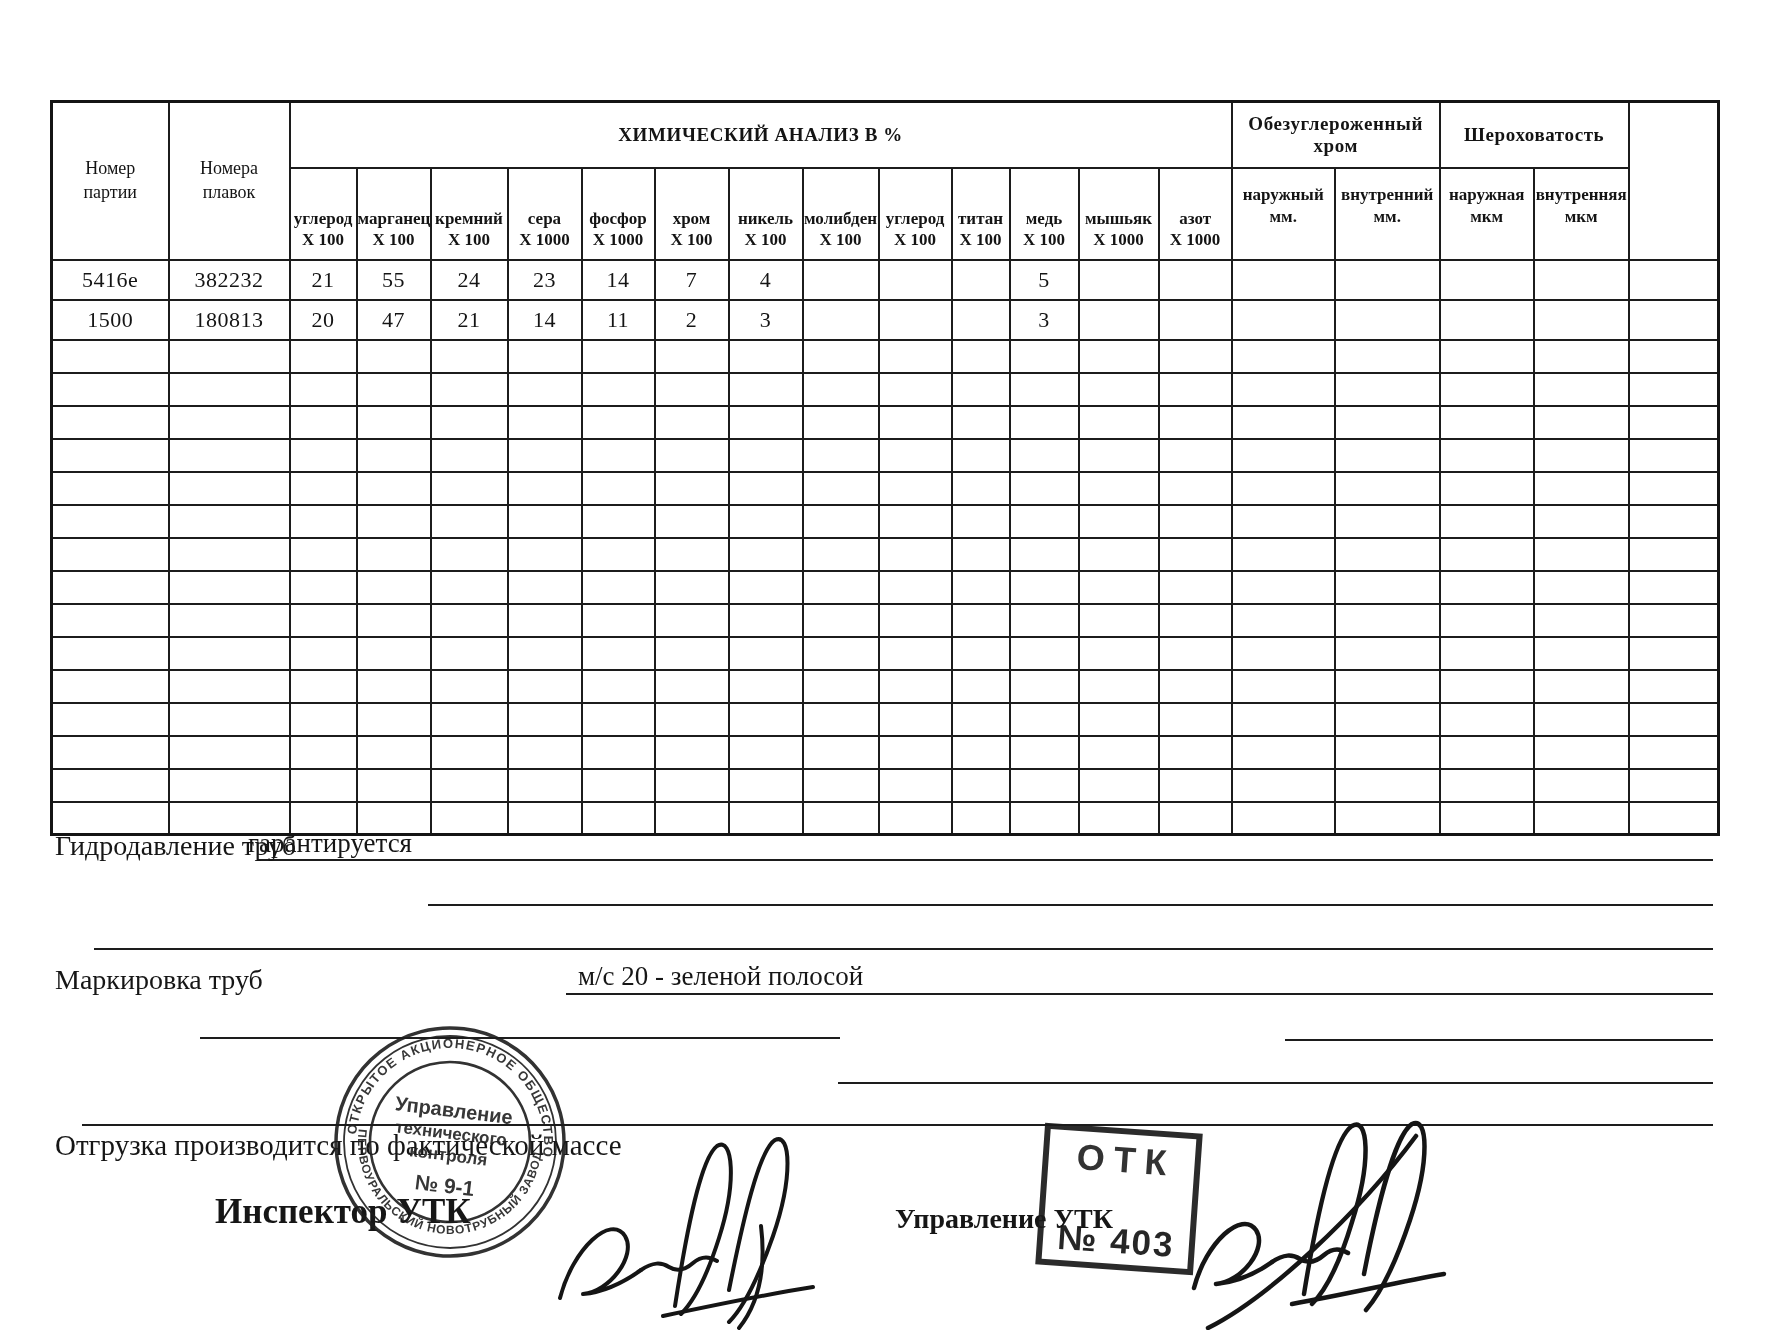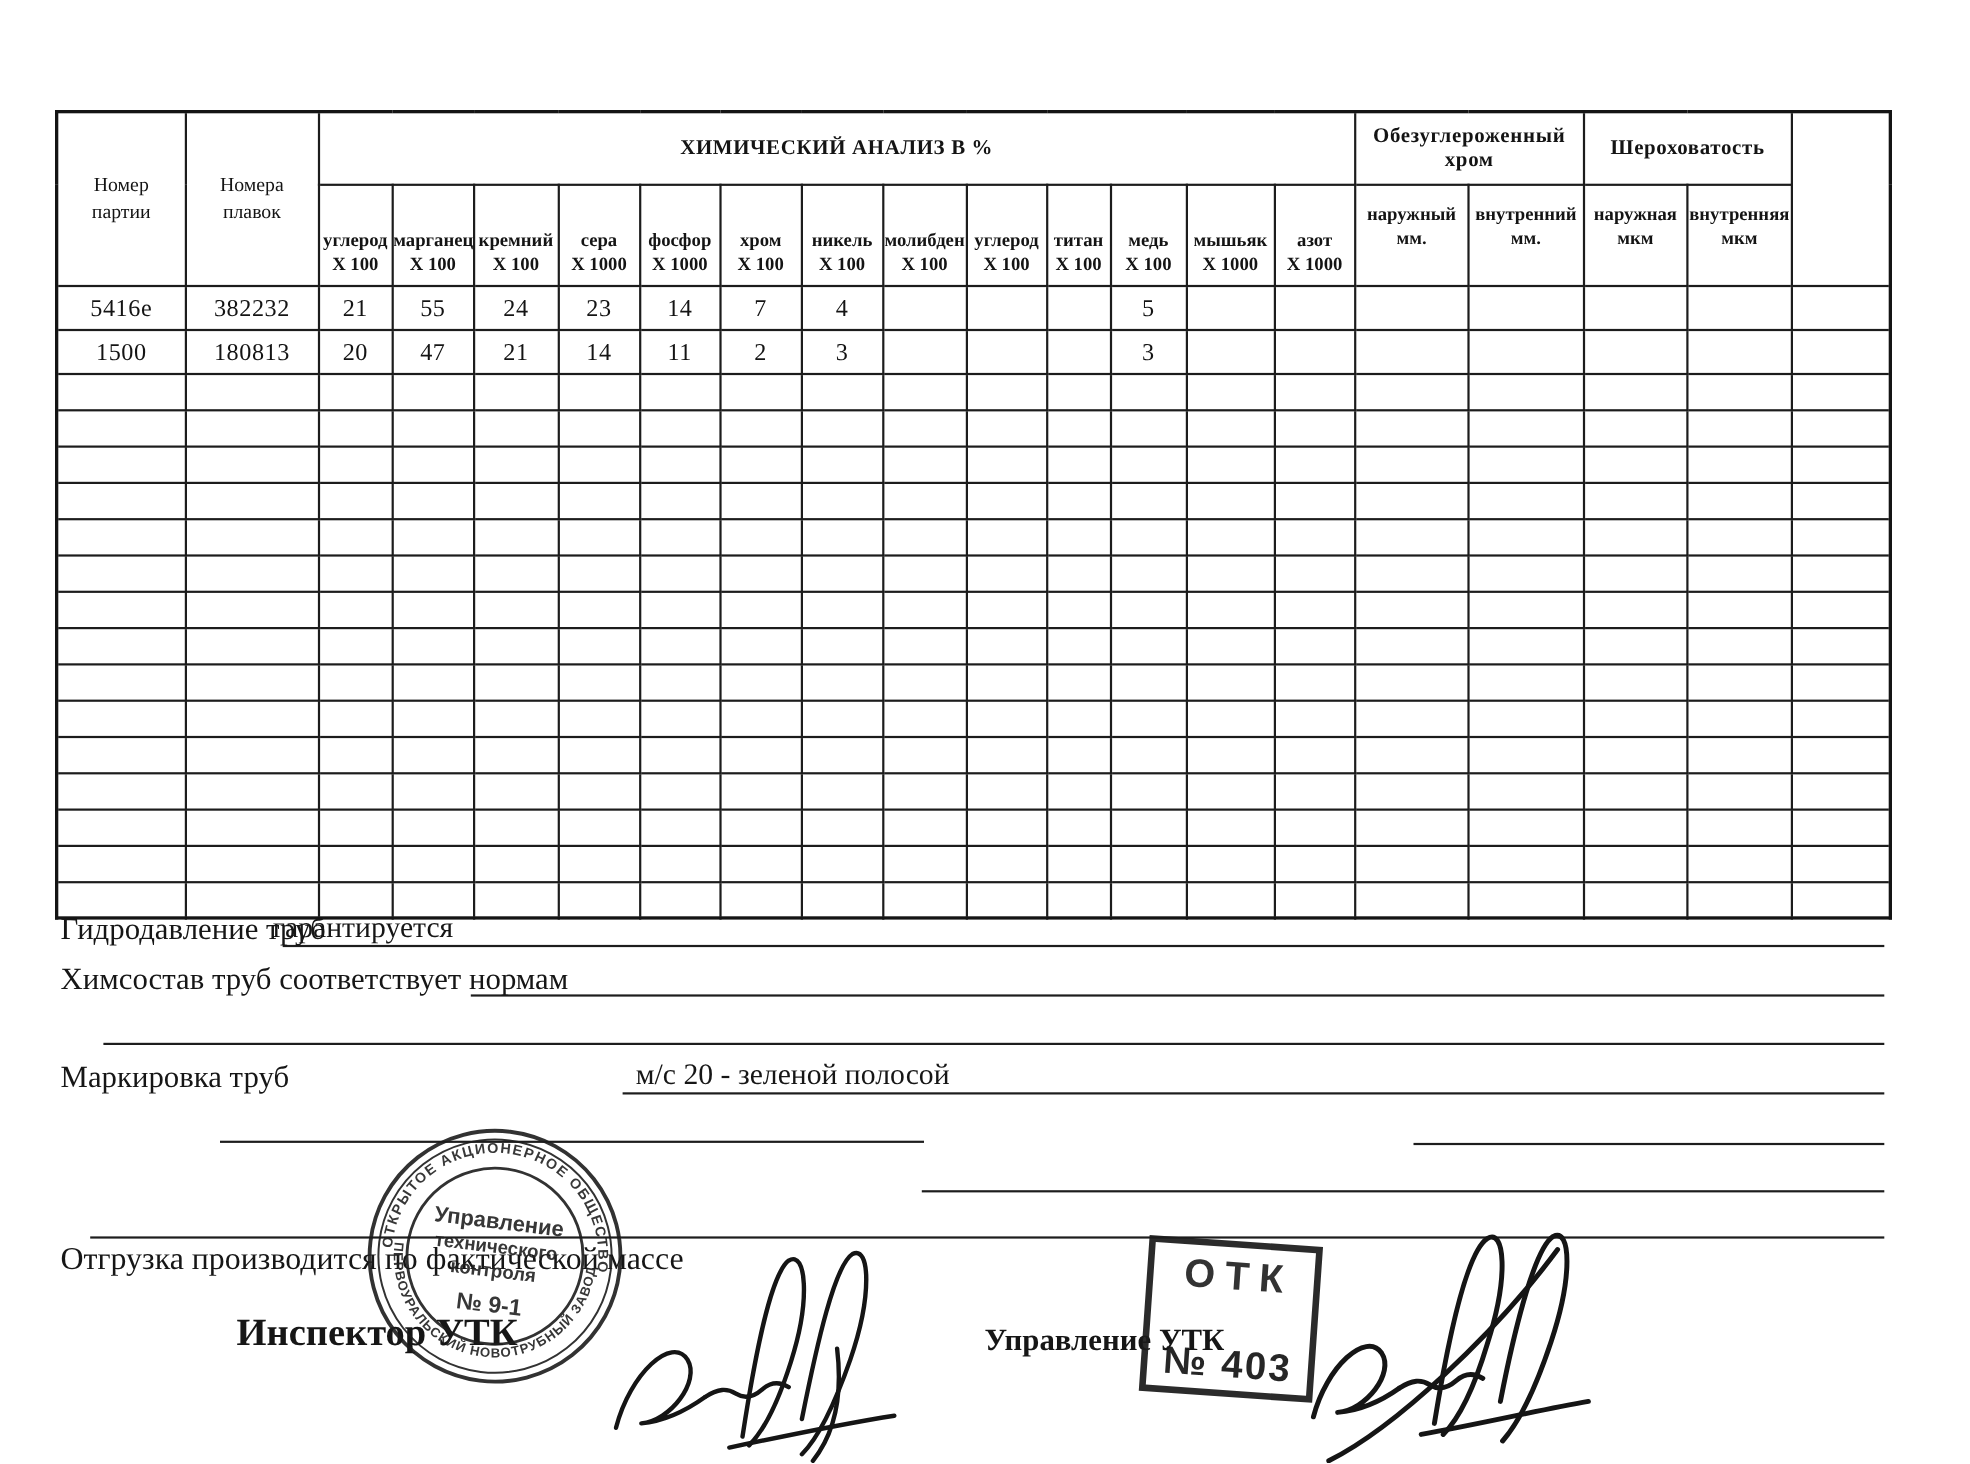--- a/index.html
+++ b/index.html
@@ -544,21 +544,20 @@
   <div class="rule abs" style="left:94px;top:948px;width:1619px"></div>
   <div class="rule abs" style="left:566px;top:993px;width:1147px"></div>
   <div class="rule abs" style="left:200px;top:1037px;width:640px"></div>
   <div class="rule abs" style="left:1285px;top:1039px;width:428px"></div>
   <div class="rule abs" style="left:838px;top:1082px;width:875px"></div>
   <div class="rule abs" style="left:82px;top:1124px;width:1631px"></div>
 
   <div class="note-label abs" style="left:55px;top:830px">Гидродавление труб</div>
   <div class="note-value abs" style="left:248px;top:828px">гарантируется</div>
 
-  <div class="note-label abs" style="left:55px;top:875px">Химсостав труб соответствует нормам</div>
 
   <div class="note-label abs" style="left:55px;top:964px">Маркировка труб</div>
   <div class="note-value abs" style="left:578px;top:961px">м/с 20 - зеленой полосой</div>
 
   <div class="note-label abs" style="left:55px;top:1129px;font-size:29px">Отгрузка производится по фактической массе</div>
 
   <div class="sig-title abs" style="left:215px;top:1192px">Инспектор  УТК</div>
   <div class="sig-title abs" style="left:895px;top:1203px;font-size:28px">Управление УТК</div>
 
   <svg class="abs round-stamp" style="left:328px;top:1020px" width="244" height="244" viewBox="0 0 244 244">

